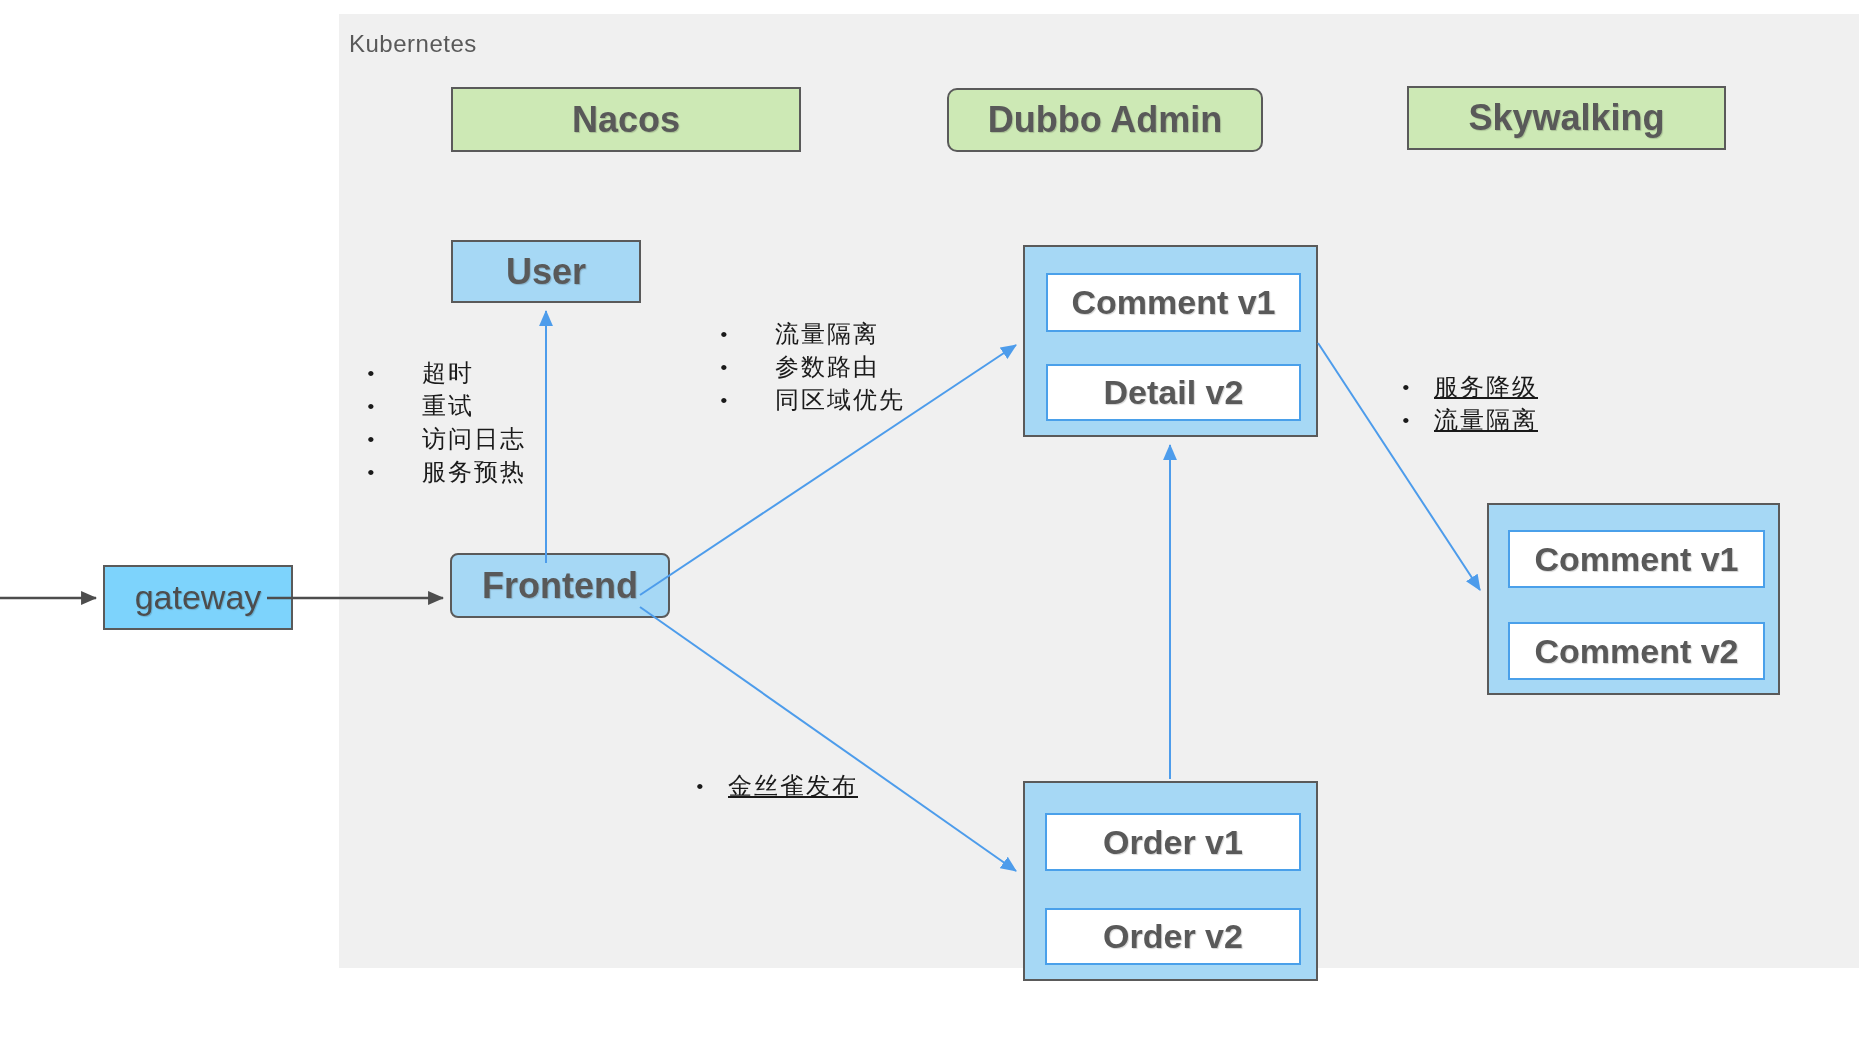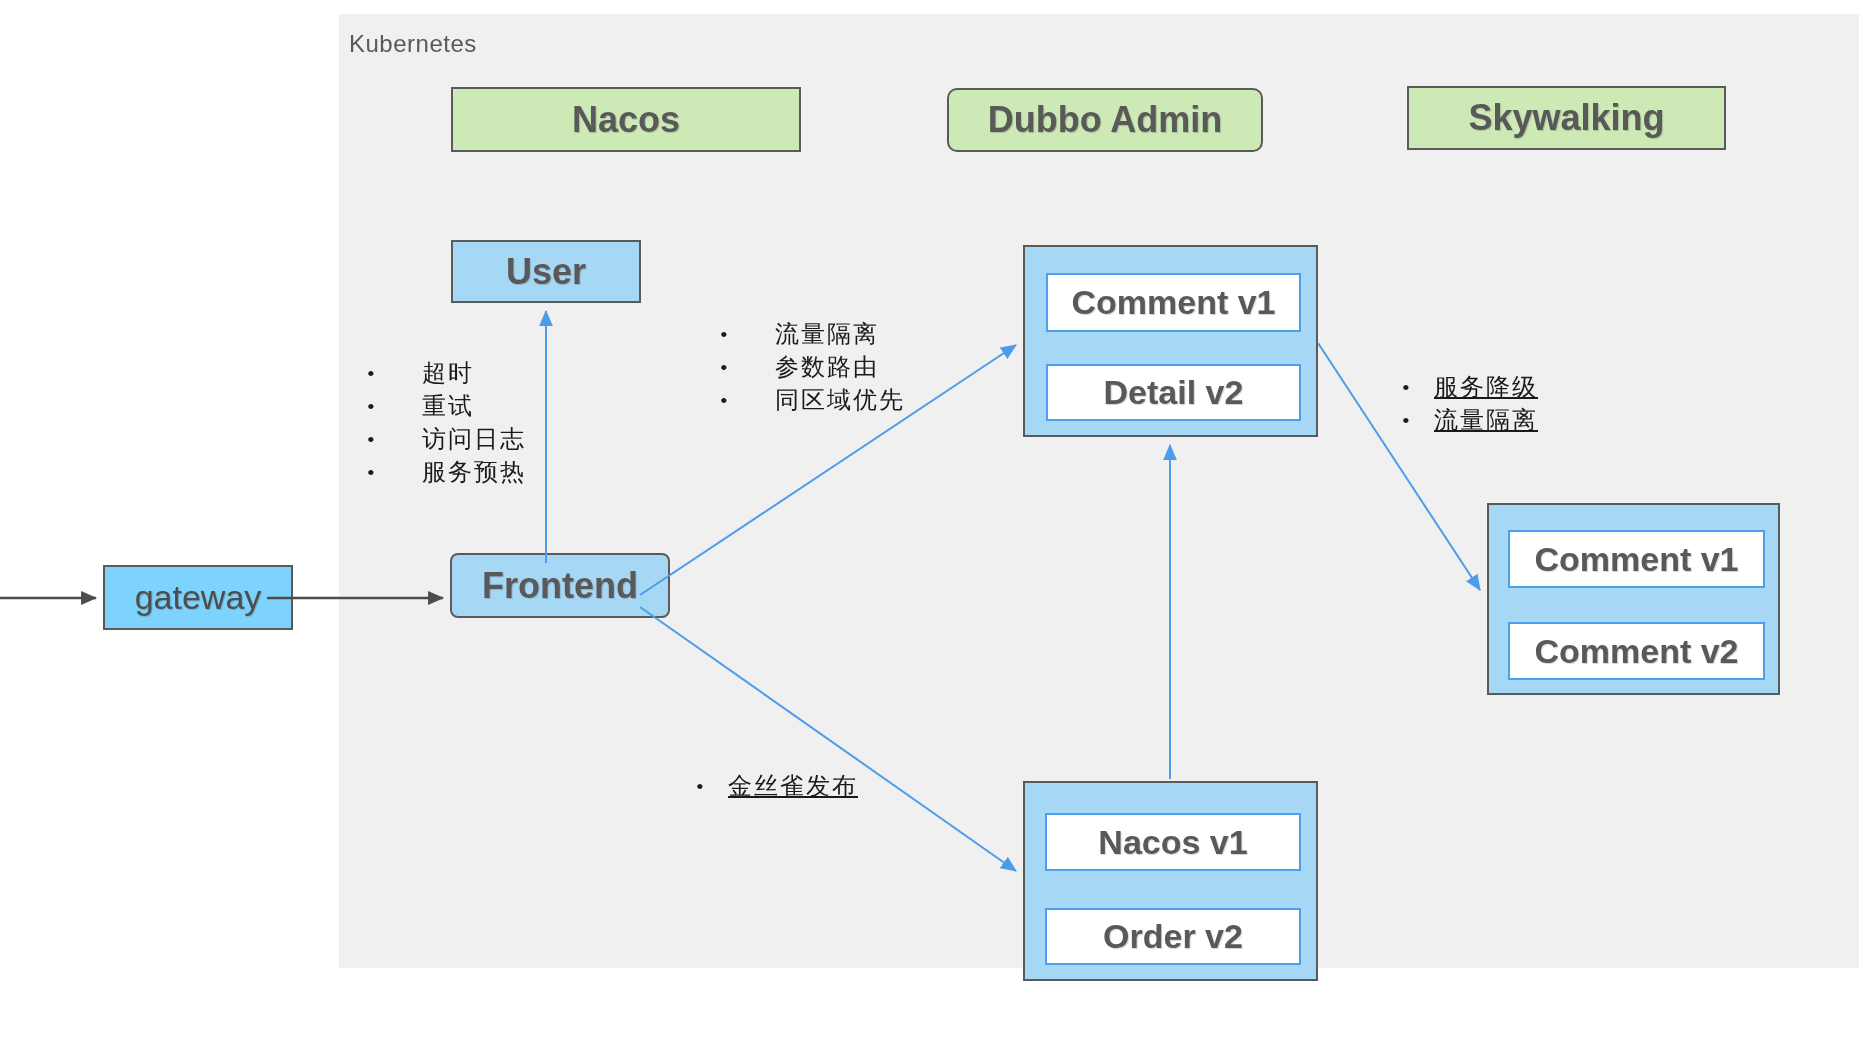--- a/index.html
+++ b/index.html
@@ -117,21 +117,21 @@
     <div class="pod" id="pod-detail-1">
       <span>Comment v1</span>
     </div>
     <div class="pod" id="pod-detail-2">
       <span>Detail v2</span>
     </div>
   </div>
 
   <div class="group" id="group-order">
     <div class="pod" id="pod-order-1">
-      <span>Nacos v1</span>
+      <span>Order v1</span>
     </div>
     <div class="pod" id="pod-order-2">
       <span>Order v2</span>
     </div>
   </div>
 
   <div class="group" id="group-comment">
     <div class="pod" id="pod-comment-1">
       <span>Comment v1</span>
     </div>

